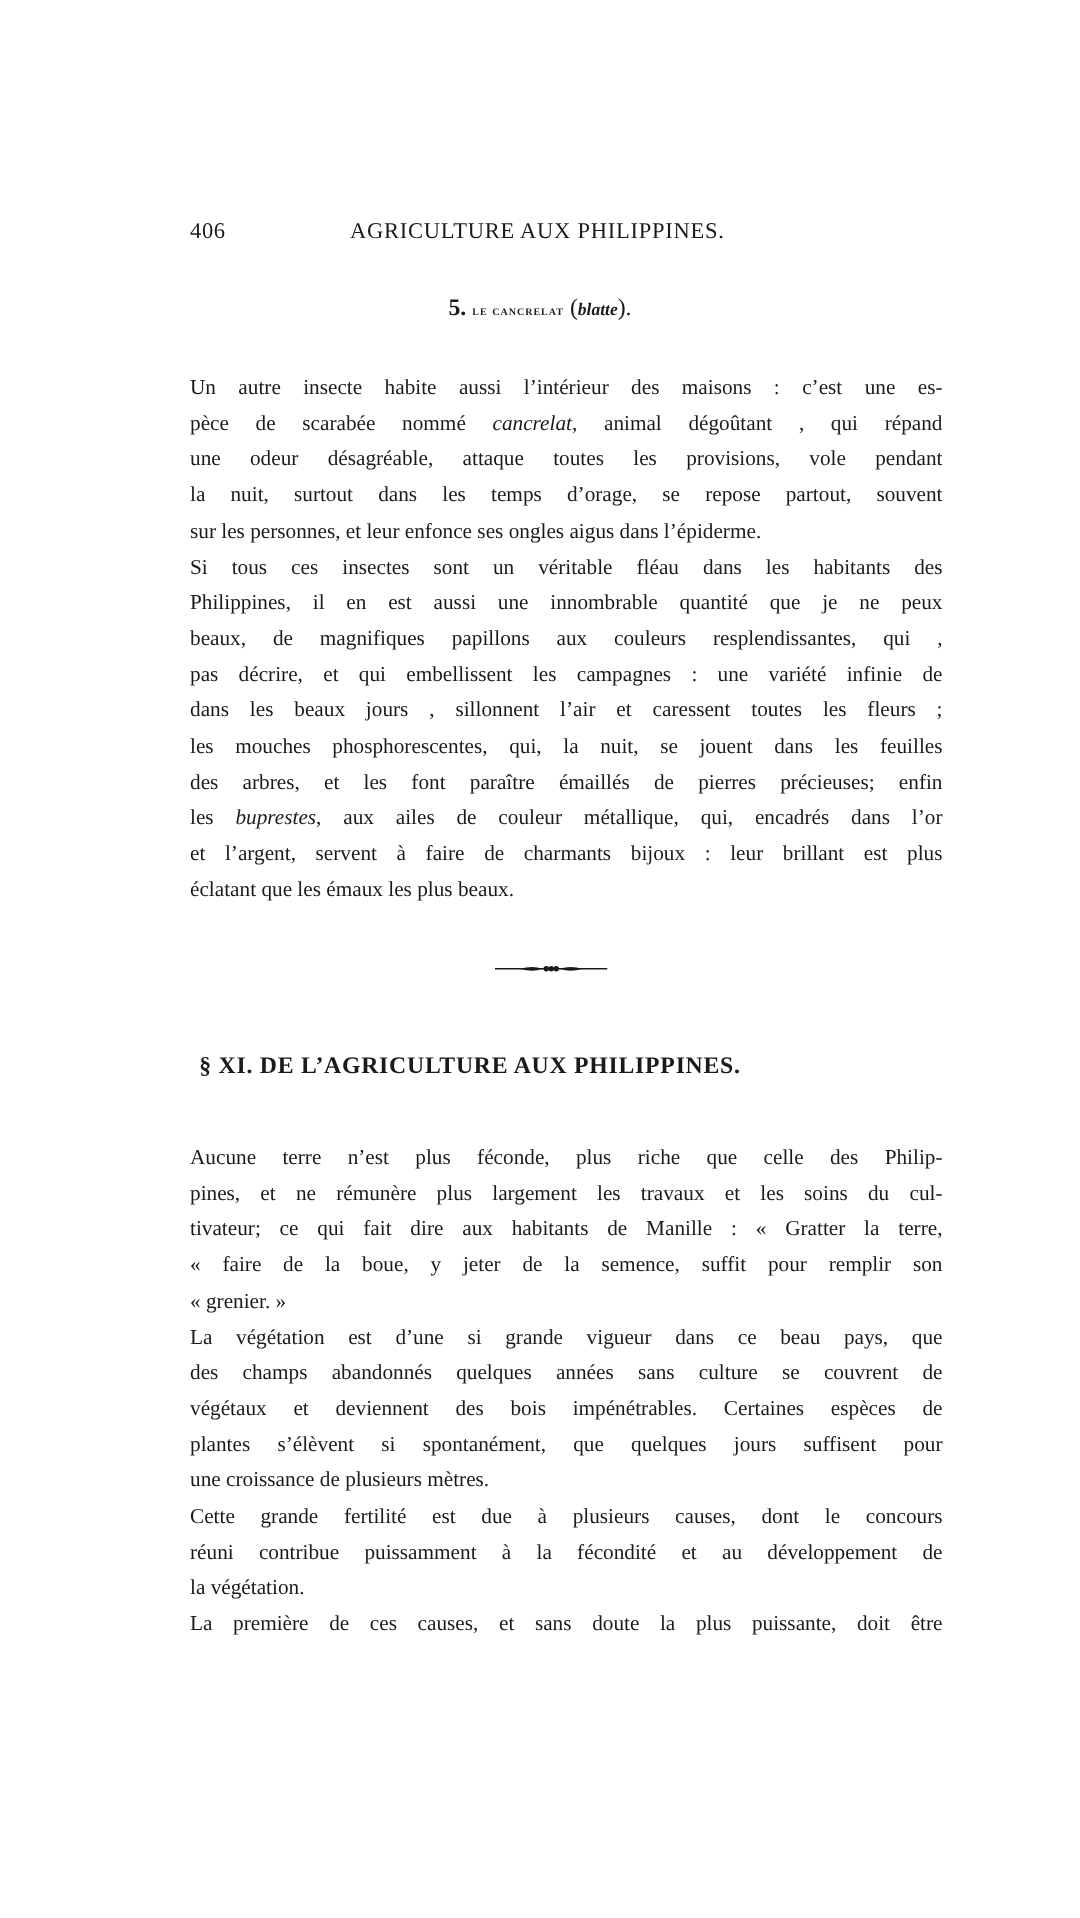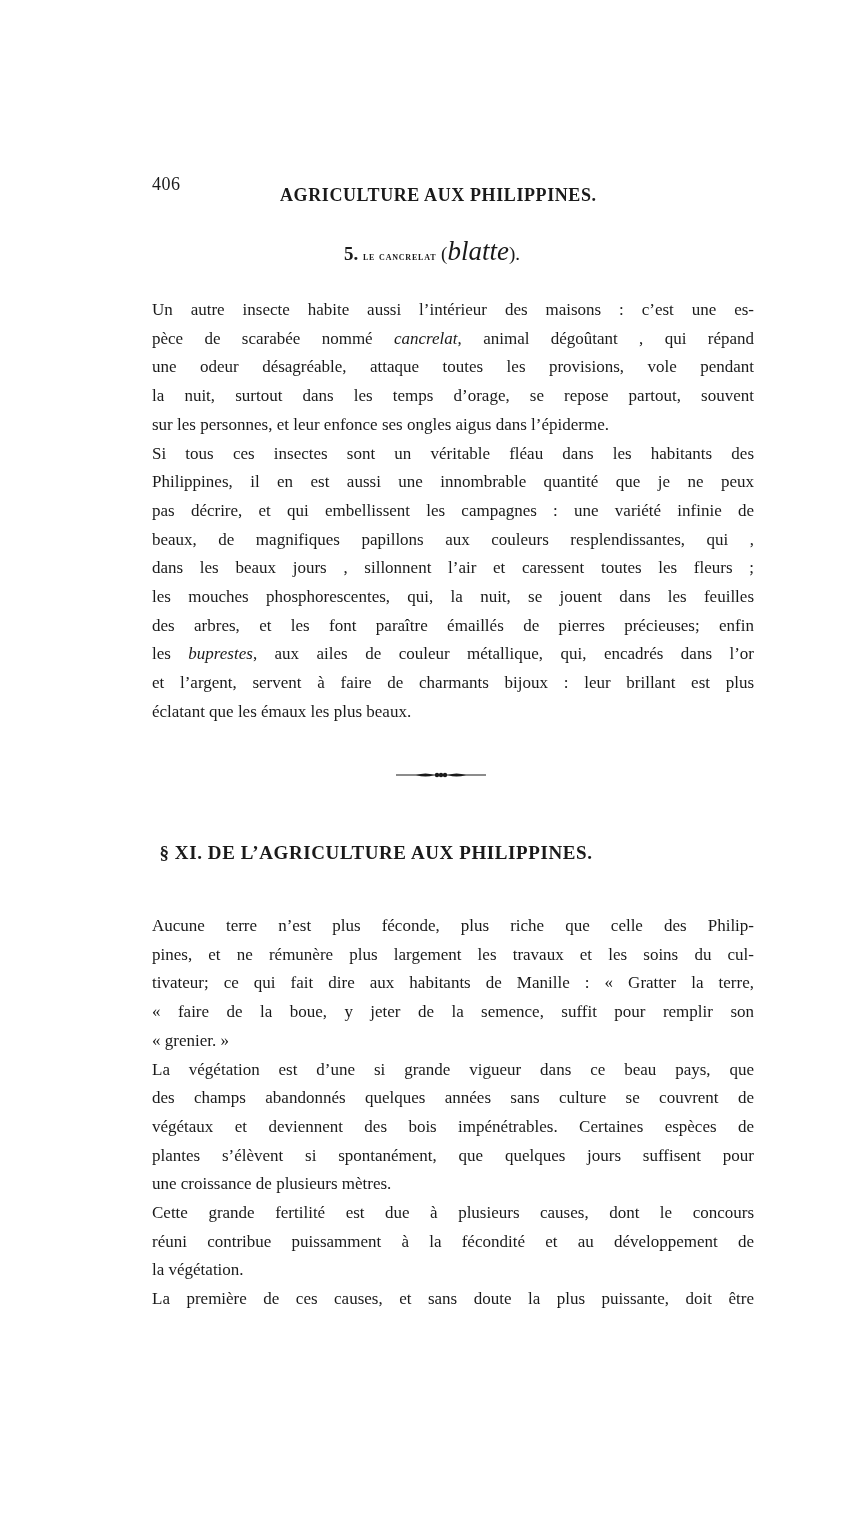--- a/index.html
+++ b/index.html
@@ -2,26 +2,26 @@
 <html><head>
 <meta charset="utf-8">
 <style>
   html, body { margin: 0; padding: 0; background: #ffffff; }
   body { width: 864px; height: 1534px; position: relative; overflow: hidden;
          font-family: "Liberation Serif", "DejaVu Serif", serif; color: #1a1a1a; }
   .page { position: absolute; left: 0; top: 0; width: 864px; height: 1534px; }
   .running-head { position: absolute; top: 174px; left: 152px; width: 600px; height: 24px;
                   font-size: 18px; }
   .page-number { position: absolute; left: 0; top: 0; font-weight: normal; letter-spacing: 0.5px; }
-  .running-title { position: absolute; left: 128px; top: 0; font-weight: bold; letter-spacing: 0.6px; margin-top: 11px; }
+  .running-title { position: absolute; left: 128px; top: 0; font-weight: normal; letter-spacing: 0.6px; }
   .subsection-title { position: absolute; top: 236px; left: 0; width: 864px; text-align: center;
                       font-size: 19px; }
   .subsection-title .num { font-weight: bold; }
   .subsection-title .sc { font-variant: small-caps; font-weight: bold; letter-spacing: 0.8px; font-size: 12px; }
-  .subsection-title .it { font-style: italic; font-size: 27px; }
+  .subsection-title .it { font-style: italic; font-size: 14px; font-weight: bold; }
   .body-text { position: absolute; left: 152px; width: 602px; font-size: 17px; line-height: 28.7px; }
   .body-text .line { display: block; white-space: nowrap; text-align: justify; text-align-last: justify; }
   .body-text .line.last { text-align-last: left; }
   .body-text em { font-style: italic; }
   .block1 { top: 296px; }
   .block2 { top: 912px; }
   .ornament { position: absolute; top: 770px; left: 396px; width: 90px; height: 10px; }
   .section-title { position: absolute; top: 842px; left: 0; width: 752px; text-align: center;
                    font-size: 19px; font-weight: bold; letter-spacing: 0.6px; }
 </style>
@@ -42,22 +42,22 @@
   </div>
 
   <div class="body-text block1" id="block1">
       <span class="line" style="padding-left: 0px; text-indent: 0px; margin-left: 0px; box-sizing: border-box;">Un autre insecte habite aussi l’intérieur des maisons : c’est une es-</span>
       <span class="line"><span>pèce de scarabée nommé </span><em>cancrelat</em><span>, animal dégoûtant , qui répand</span></span>
       <span class="line">une odeur désagréable, attaque toutes les provisions, vole pendant</span>
       <span class="line">la nuit, surtout dans les temps d’orage, se repose partout, souvent</span>
       <span class="line last">sur les personnes, et leur enfonce ses ongles aigus dans l’épiderme.</span>
       <span class="line" style="padding-left: 0px; text-indent: 0px; margin-left: 0px; box-sizing: border-box;">Si tous ces insectes sont un véritable fléau dans les habitants des</span>
       <span class="line">Philippines, il en est aussi une innombrable quantité que je ne peux</span>
+      <span class="line">beaux, de magnifiques papillons aux couleurs resplendissantes, qui ,</span>
       <span class="line">pas décrire, et qui embellissent les campagnes : une variété infinie de</span>
-      <span class="line">beaux, de magnifiques papillons aux couleurs resplendissantes, qui ,</span>
       <span class="line">dans les beaux jours , sillonnent l’air et caressent toutes les fleurs ;</span>
       <span class="line">les mouches phosphorescentes, qui, la nuit, se jouent dans les feuilles</span>
       <span class="line">des arbres, et les font paraître émaillés de pierres précieuses; enfin</span>
       <span class="line"><span>les </span><em>buprestes</em><span>, aux ailes de couleur métallique, qui, encadrés dans l’or</span></span>
       <span class="line">et l’argent, servent à faire de charmants bijoux : leur brillant est plus</span>
       <span class="line last">éclatant que les émaux les plus beaux.</span>
     </div>
 
   <svg class="ornament" viewBox="0 0 90 10">
     <line x1="0" y1="5" x2="90" y2="5" stroke="#1a1a1a" stroke-width="1.2"></line>

